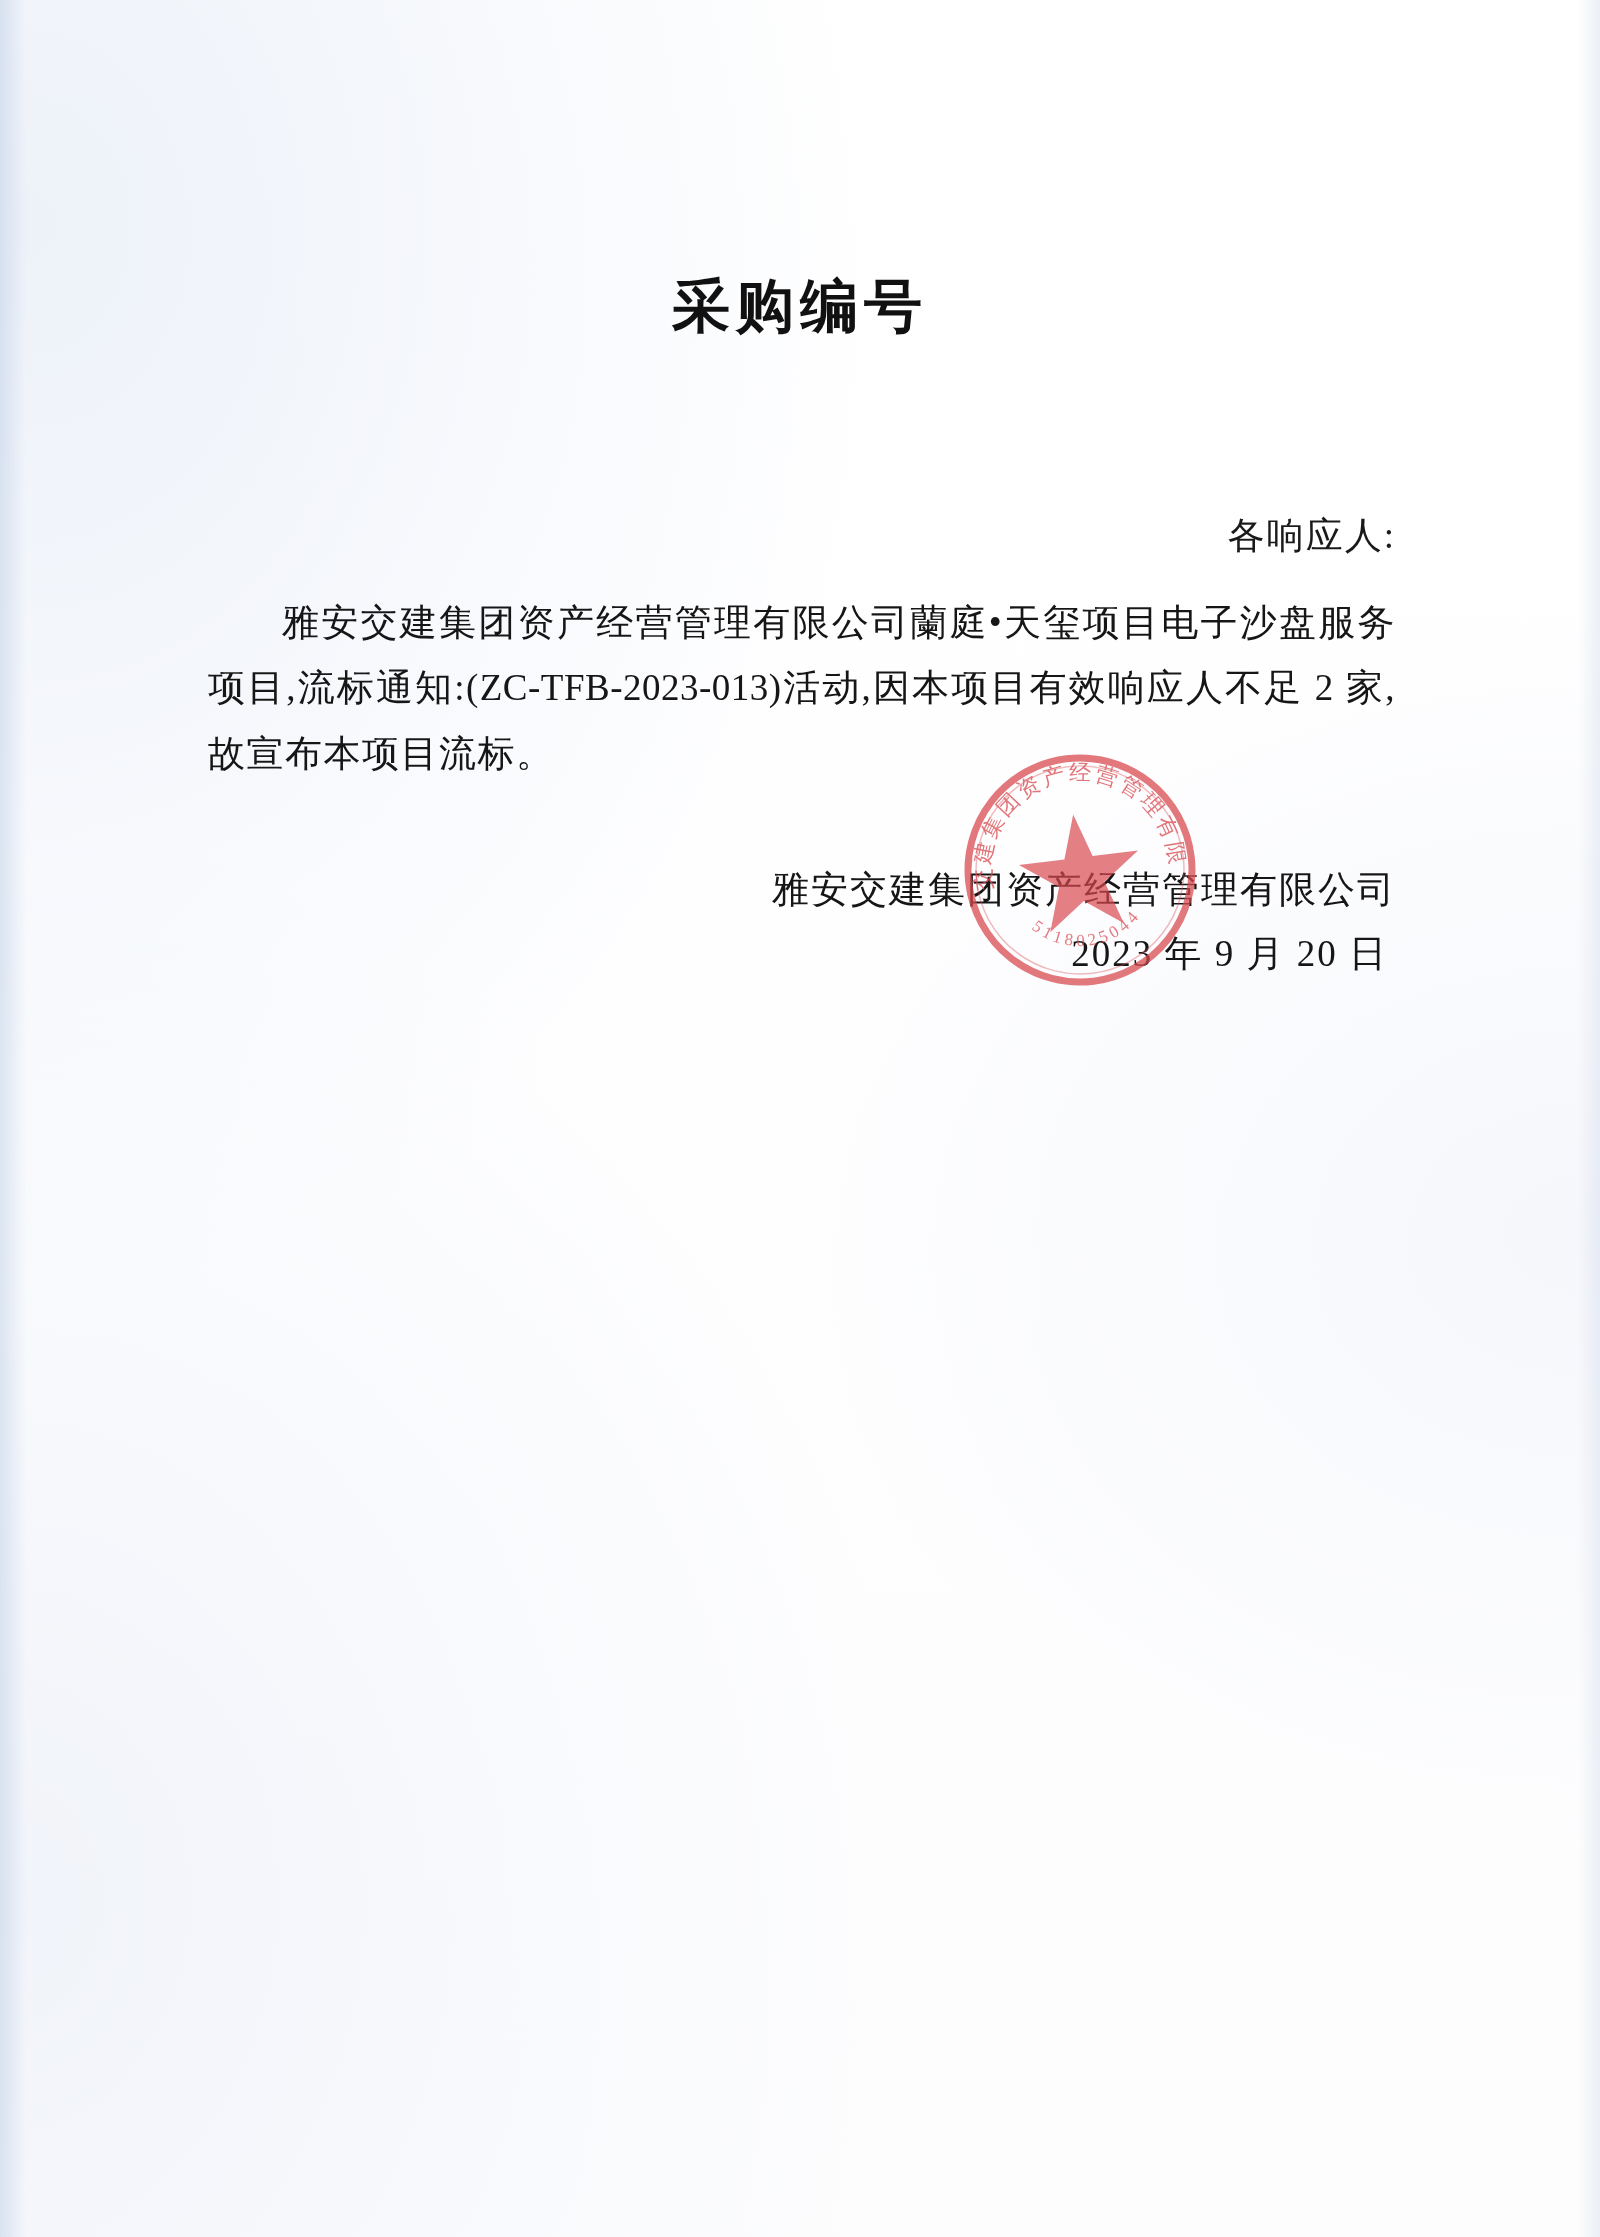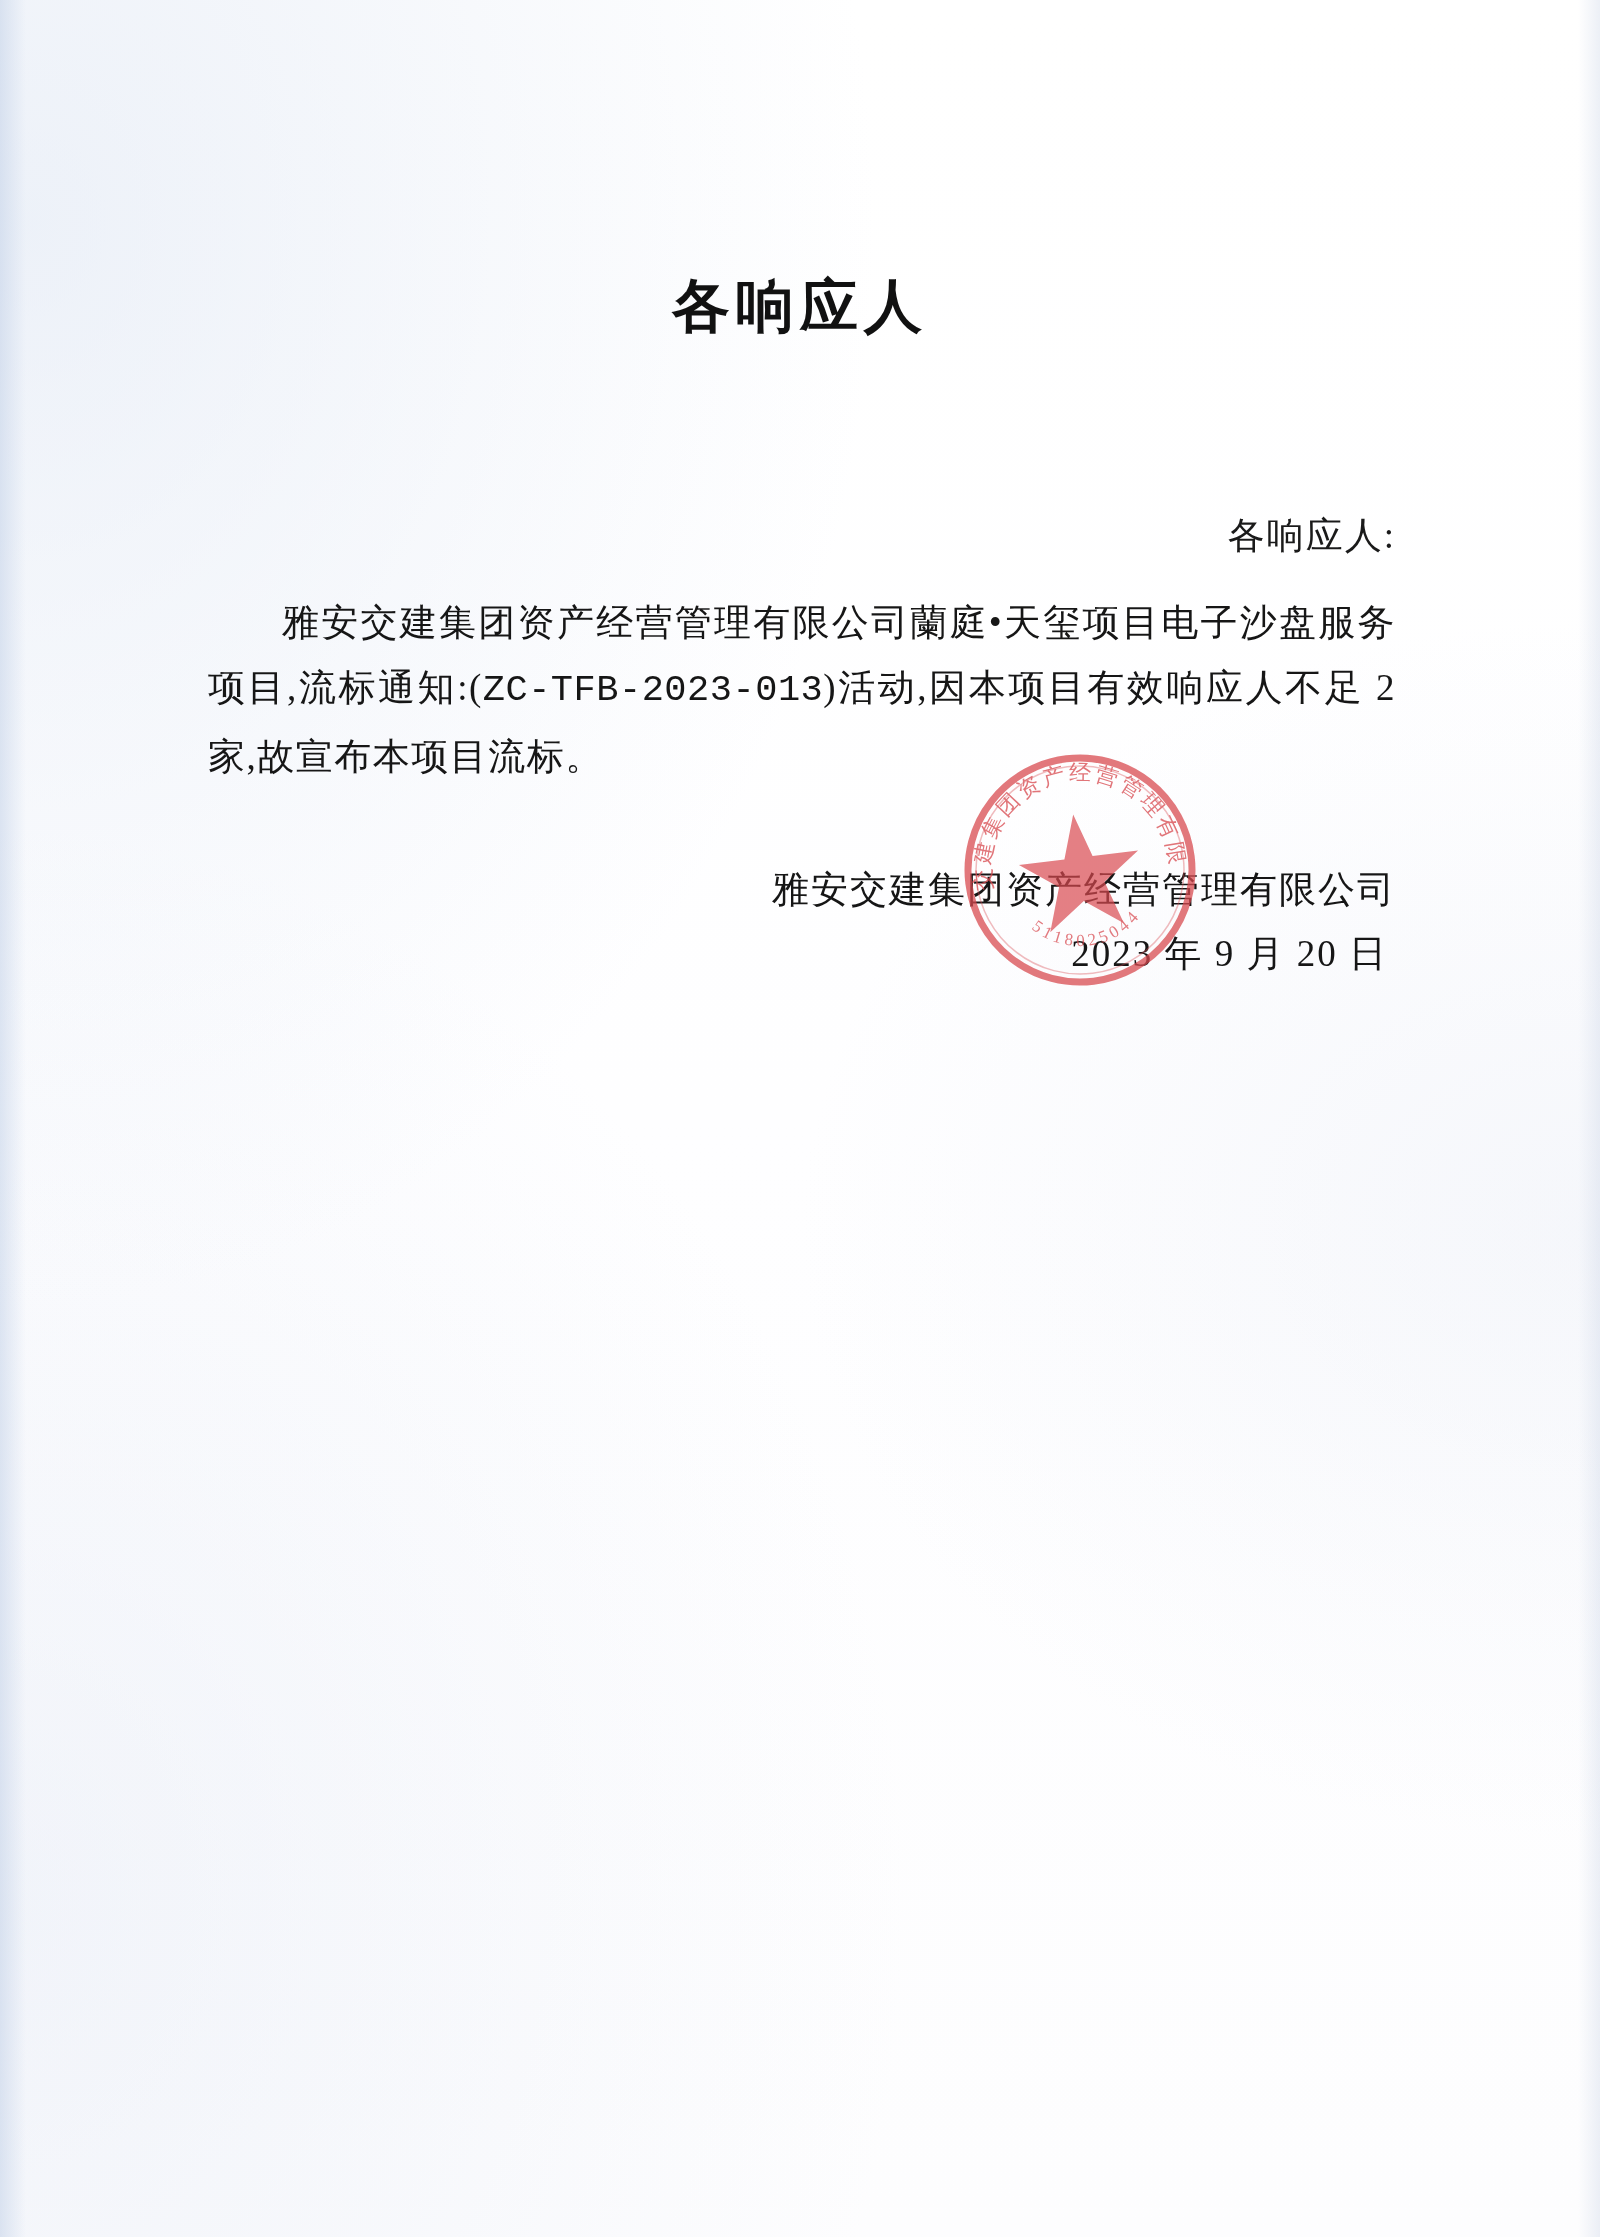--- a/index.html
+++ b/index.html
@@ -72,21 +72,21 @@
   .para {
     margin-top: 26px;
     font-size: 37px;
     line-height: 1.78;
     letter-spacing: 1.5px;
     text-align: justify;
     text-indent: 2em;
     color: #161616;
   }
   .para .ascii {
-    font-family: Liberation Mono, monospace;
+    font-family: Liberation Serif, serif;
     letter-spacing: 0.5px;
   }
 
   .signature {
     position: absolute;
     top: 858px;
     left: 208px;
     width: 1188px;
     text-align: right;
     font-size: 37px;
@@ -116,21 +116,21 @@
     fill: #d8494f;
   }
 </style>
 </head>
 <body>
 
 <div class="page">
   <div class="edge-shade"></div>
   <div class="edge-shade-r"></div>
 
-  <div class="doc-title">各响应人</div>
+  <div class="doc-title">采购编号</div>
 
   <div class="body-block">
     <div class="salutation">各响应人:</div>
     <div class="para">
       <span>雅安交建集团资产经营管理有限公司蘭庭•天玺项目电子沙盘服务项目,流标通知:(</span><span class="ascii">ZC-TFB-2023-013</span><span>)活动,因本项目有效响应人不足 2 家,故宣布本项目流标。</span>
     </div>
   </div>
 
   <div class="signature">
     <div class="line1">雅安交建集团资产经营管理有限公司</div>

